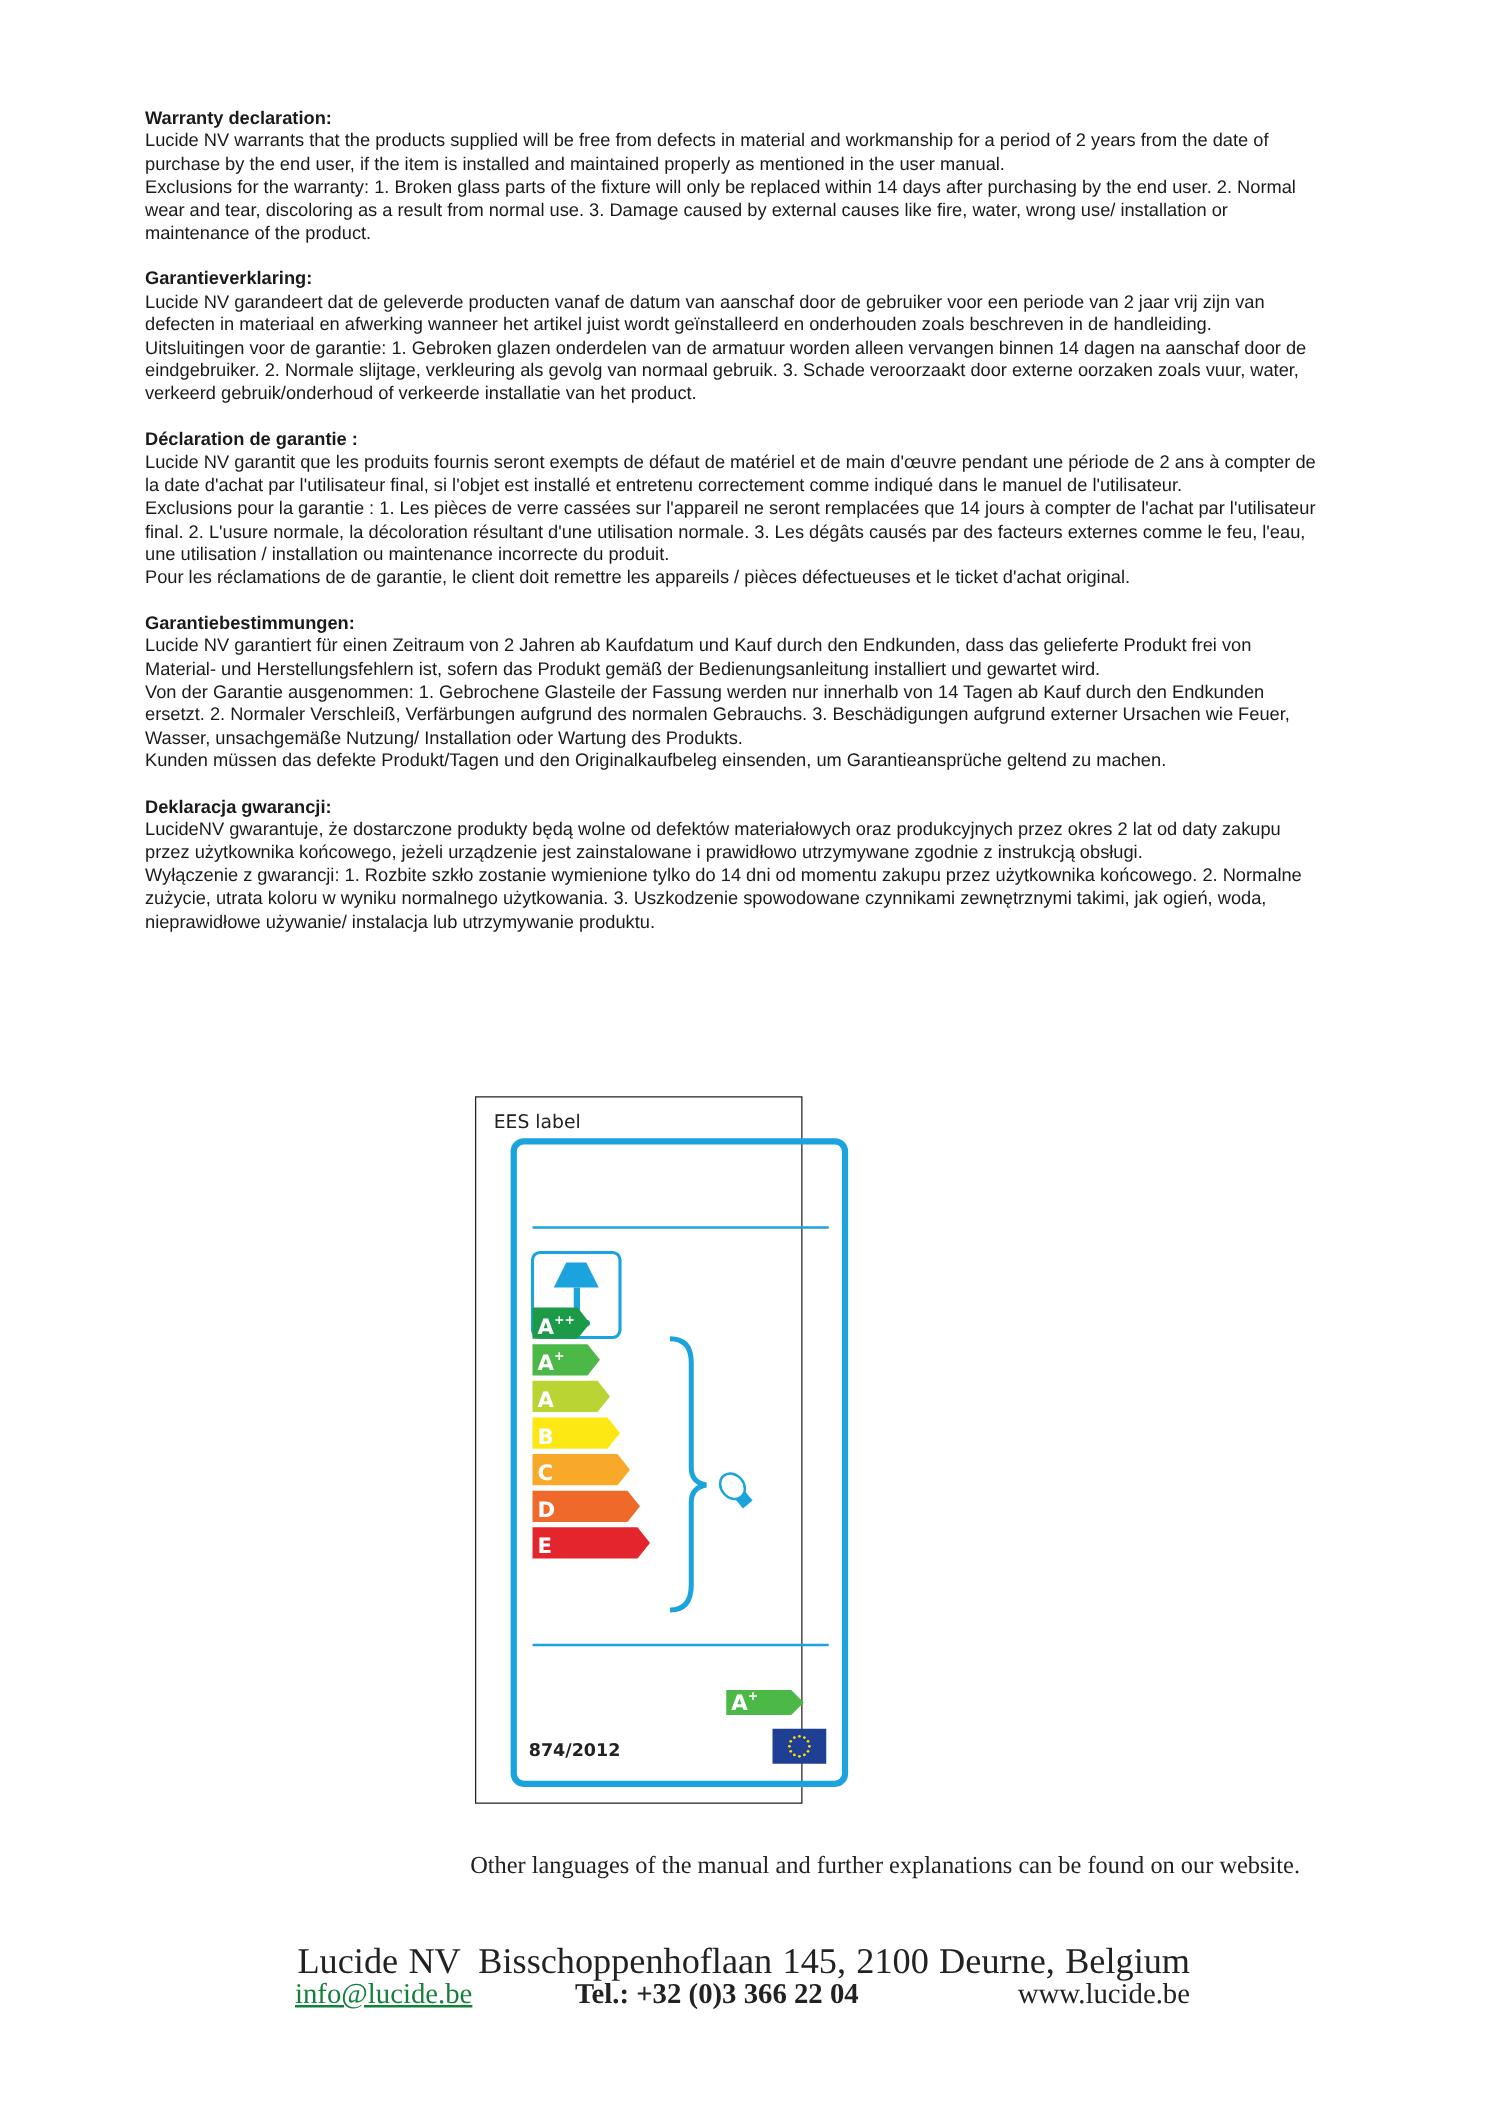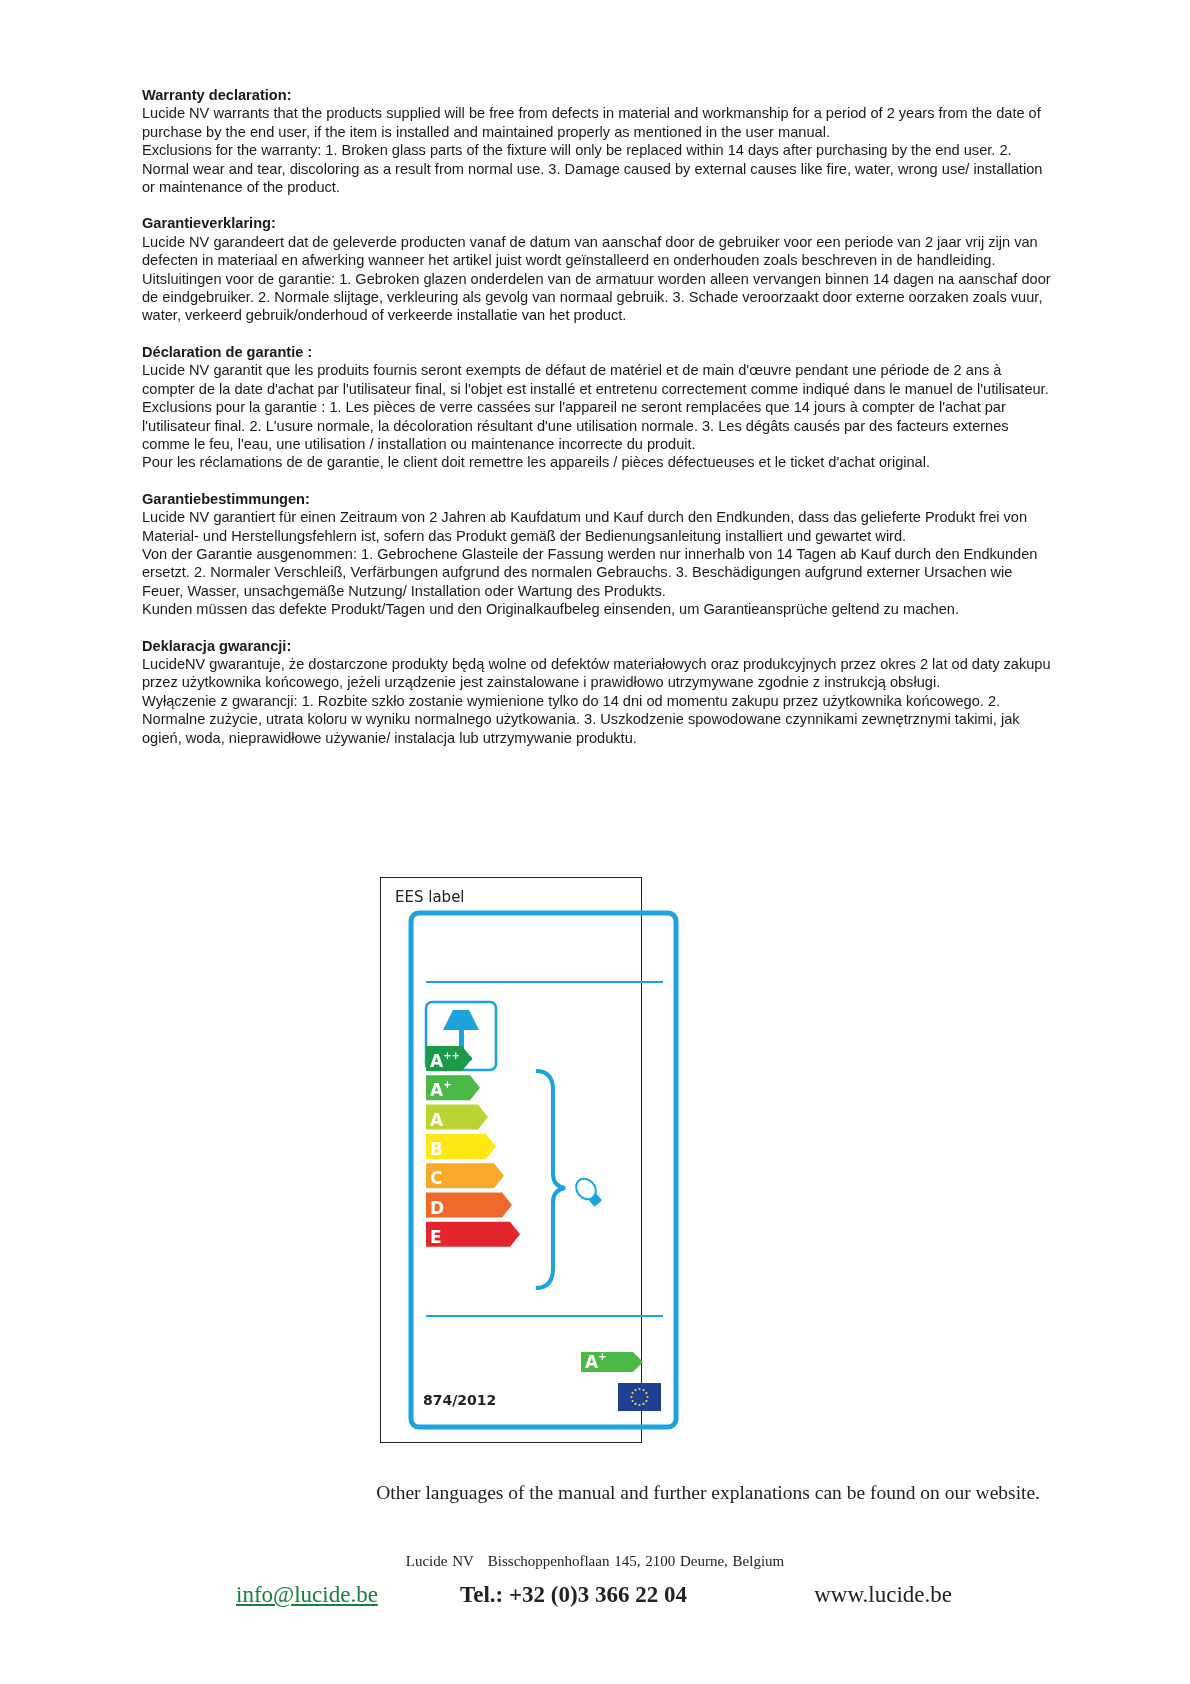--- a/index.html
+++ b/index.html
@@ -1,41 +1,41 @@
 <!DOCTYPE html>
 <html><head>
 <meta charset="utf-8">
 <style>
   html, body { margin: 0; padding: 0; background: #ffffff; }
   body { width: 1190px; height: 1684px; position: relative; overflow: hidden; }
   .sections {
     position: absolute; left: 116px; top: 86px; width: 940px;
     font-family: "Liberation Sans", sans-serif; font-size: 14.6px; line-height: 18.4px; color: #1a1a1a;
   }
-  .section { margin-bottom: 18px; margin-left: 26px; }
+  .section { margin-bottom: 18px; }
   .section h2 { font-size: 14.6px; font-weight: bold; margin: 0; line-height: 18.4px; }
   .section p { margin: 0; }
 
   .ees-frame {
     position: absolute; left: 380px; top: 877px; width: 262px; height: 566px;
     border: 1.5px solid #222; box-sizing: border-box;
   }
   .ees-title {
     position: absolute; left: 14px; top: 10px;
     font-family: "DejaVu Sans", sans-serif; font-size: 15px; color: #222;
   }
   .ees-svg { position: absolute; left: 0; top: 0; }
 
   .footer-note {
     position: absolute; left: 0; width: 1040px; top: 1482px; text-align: right;
     font-family: "Liberation Serif", serif; font-size: 19.5px; color: #222;
   }
   .footer-address {
     position: absolute; left: 0; width: 1190px; top: 1553px; text-align: center;
-    font-family: "Liberation Serif", serif; font-size: 15px; color: #222; word-spacing: 1px;
+    font-family: "Liberation Serif", serif; font-size: 29px; color: #222; word-spacing: 1px;
   }
   .footer-address .gap { display: inline-block; width: 14px; }
   .footer-contact {
     position: absolute; left: 220px; top: 1582px; width: 732px;
     font-family: "Liberation Serif", serif; font-size: 23px; color: #222;
   }
   .footer-contact .email { position: absolute; left: 16px; color: #15803d; text-decoration: underline; }
   .footer-contact .tel { position: absolute; left: 240px; font-weight: bold; }
   .footer-contact .web { position: absolute; right: 0; }
 </style>

